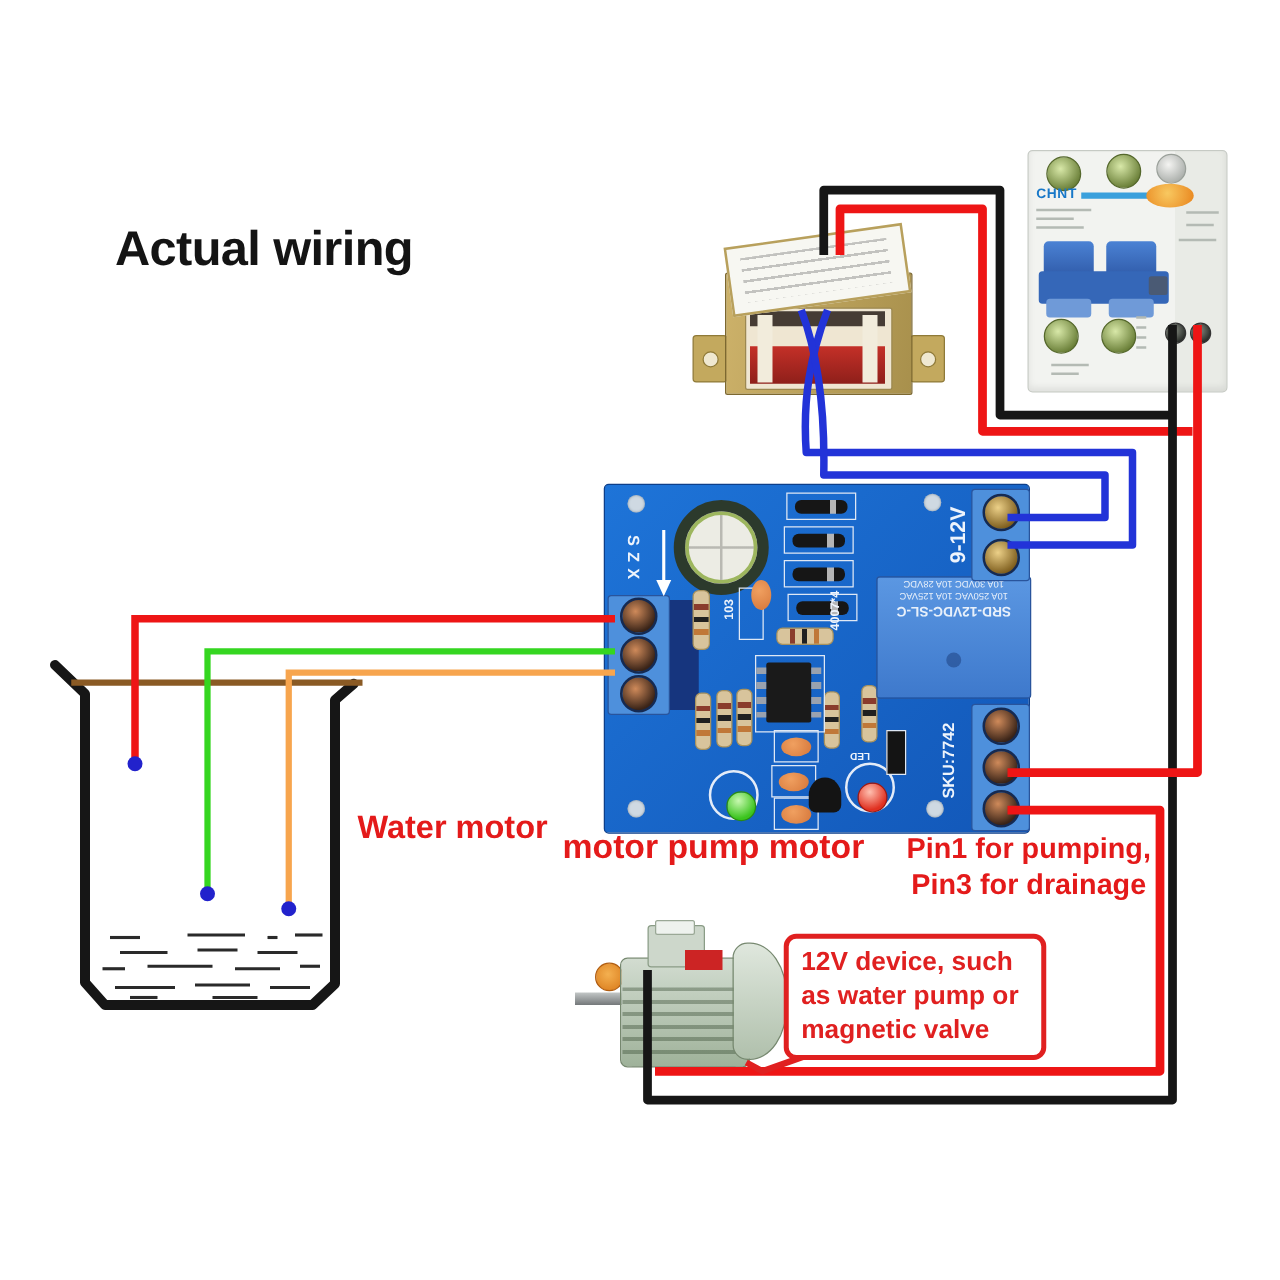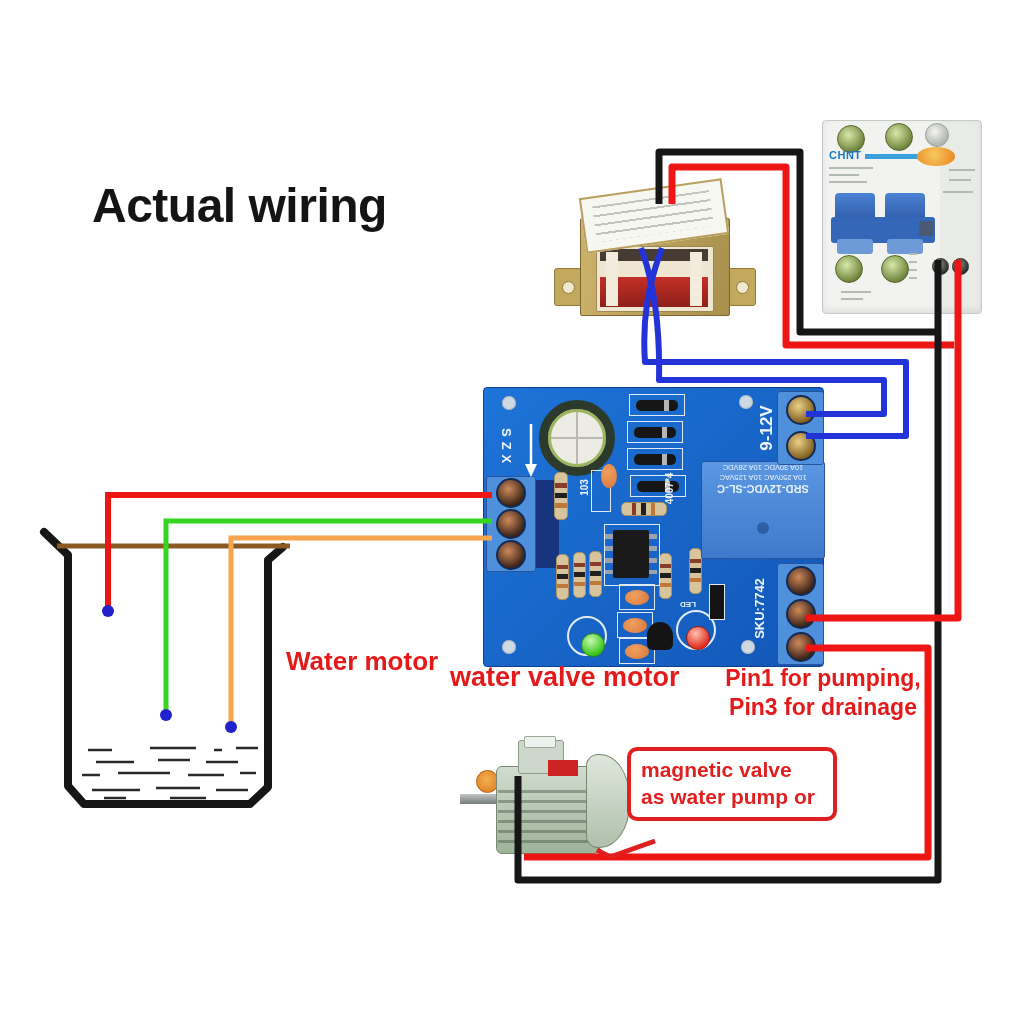--- a/index.html
+++ b/index.html
@@ -68,21 +68,21 @@
   .mt-body{background:linear-gradient(180deg,#d2dcd0,#9fb29a);border:1px solid #76886f;border-radius:6px;}
   .mt-fins{background:repeating-linear-gradient(180deg,rgba(50,70,45,.38) 0 3px,transparent 3px 10px);}
   .mt-cap{background:linear-gradient(180deg,#dfe7dd,#b0c0ac);border:1px solid #76886f;border-radius:12px 30px 30px 12px / 12px 44px 44px 12px;}
   .mt-base{background:#3d553c;border-radius:2px;}
   .mt-shaft{background:linear-gradient(180deg,#c2c6c6,#74787a);}
   .mt-box{background:#cdd7cb;border:1px solid #8a9c86;border-radius:3px;}
   .mt-tag{background:#cc2424;}
   .mt-paw{background:radial-gradient(circle at 45% 40%,#f4b050,#d87818);border-radius:50%;border:1px solid #b05c10;}
 
   
-  .title{font-size:48px;font-weight:bold;color:#141414;letter-spacing:-.5px;z-index:40;}
+  .title{font-size:39px;font-weight:bold;color:#141414;letter-spacing:-.5px;z-index:40;}
   .redlabel{color:#e41a1a;font-weight:bold;z-index:40;white-space:nowrap;}
   .callout{border:4px solid #e02020;border-radius:10px;background:#ffffff;color:#e02020;
            font-size:21px;font-weight:bold;line-height:1.28;padding:6px 10px;z-index:40;}
   .brand{color:#1878c8;font-weight:bold;font-size:11px;letter-spacing:.5px;}
 </style>
 </head>
 <body>
 
 <div id="stage">
 
@@ -279,23 +279,24 @@
     <g>
       <line x1="531" y1="424" x2="531" y2="466" stroke="#ffffff" stroke-width="2.5"></line>
       <polygon points="525,464 537,464 531,477" fill="#ffffff"></polygon>
     </g>
 
     <path d="M 655 841 L 610 857 L 597 850" fill="none" stroke-width="5" stroke-linejoin="round" stroke="#e02020"></path>
   </svg>
 
   <div class="abs title" style="left:92px;top:178px;">Actual wiring</div>
   <div class="abs redlabel" style="left:286px;top:646px;font-size:26px;">Water motor</div>
-  <div class="abs redlabel" style="left:450px;top:662px;font-size:27px;">water valve motor</div>
+  <div class="abs redlabel" style="left:450px;top:662px;font-size:27px;">motor pump motor</div>
   <div class="abs redlabel" style="left:712px;top:664px;width:222px;text-align:center;font-size:23px;line-height:1.25;">
     <div>Pin1 for pumping,</div>
     <div>Pin3 for drainage</div>
   </div>
   <div class="abs callout" style="left:627px;top:747px;width:182px;">
+    <div>12V device, such</div>
+    <div>as water pump or</div>
     <div>magnetic valve</div>
-    <div>as water pump or</div>
   </div>
 
 </div>
 
 </body></html>

